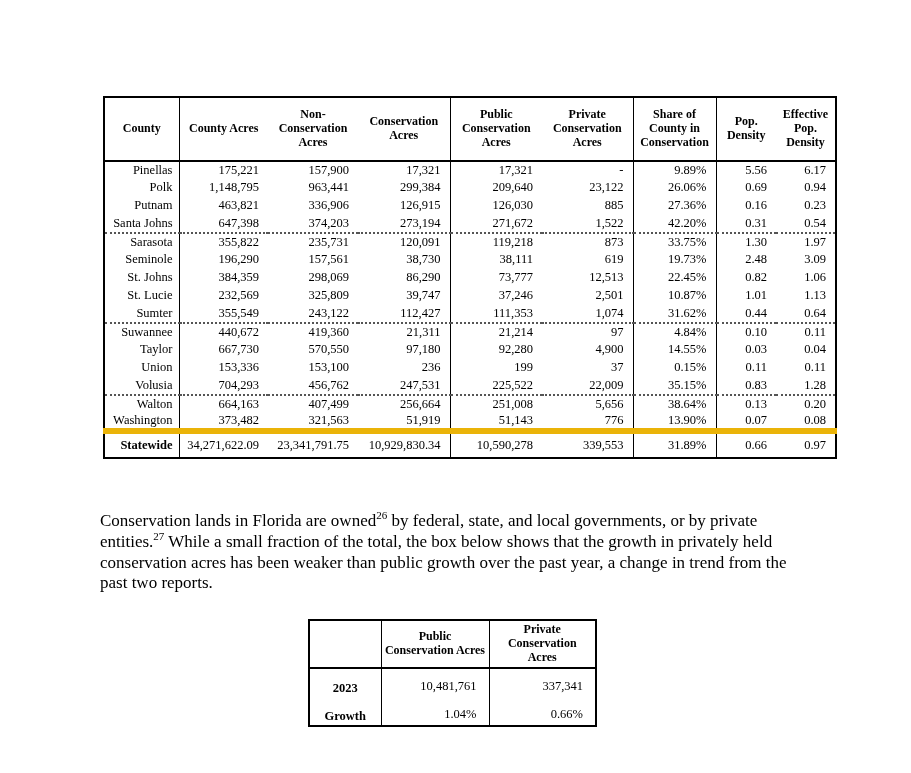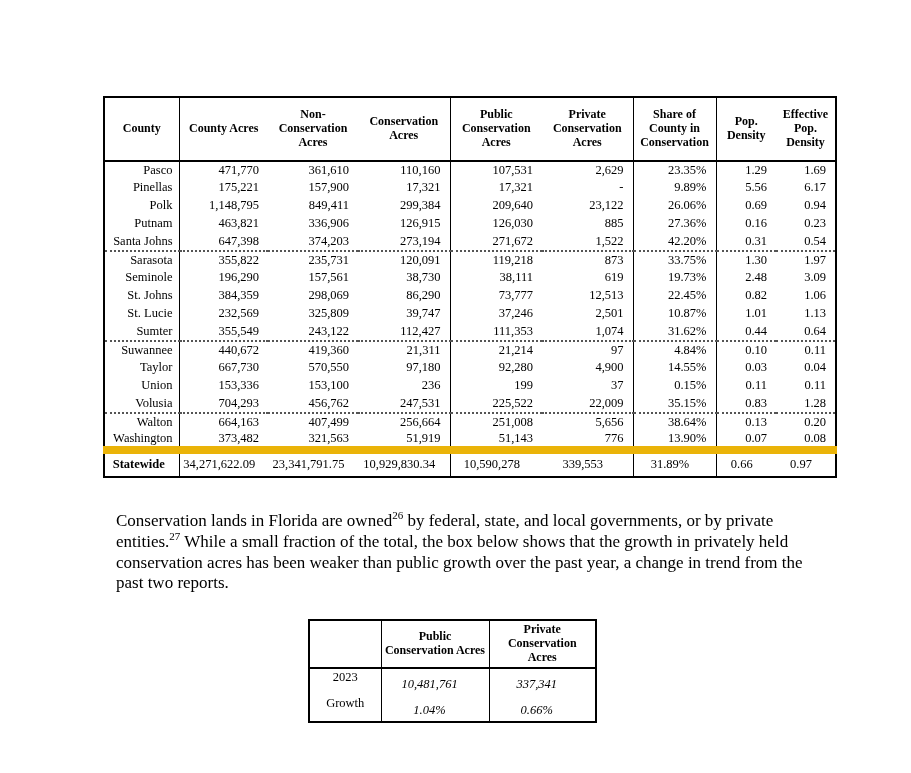--- a/index.html
+++ b/index.html
@@ -37,27 +37,27 @@
     border-bottom: 2px solid #000;
   }
   .main-table td {
     font-size: 12.5px; height: 18px;
     text-align: right; padding: 0 9px 0 0;
     vertical-align: middle; white-space: nowrap;
   }
   .main-table td.county { padding-right: 6px; }
   .main-table .b-r { border-right: 1.5px solid #000; }
   .main-table tr.sep td { border-top: 2px dotted #555; }
-  .main-table tr.total td { border-top: 8px solid #eab308; height: 27px; text-align: center; }
+  .main-table tr.total td { border-top: 6px solid #eab308; height: 27px; }
   .main-table tr.total td.county { font-weight: bold; }
 
   
   .para {
     position: absolute; left: 100px; top: 494px; width: 717px;
-    font-size: 17px; line-height: 20.8px; text-align: left; margin-left: 16px;
+    font-size: 17px; line-height: 20.8px; text-align: left;
   }
   .para sup { font-size: 11px; line-height: 0; }
 
   
   table.growth-table {
     position: absolute; left: 308px; top: 619px;
     border-collapse: collapse; table-layout: fixed;
     border: 2px solid #000;
     width: 287px;
   }
@@ -66,26 +66,26 @@
   .growth-table col.g2 { width: 107px; }
   .growth-table th {
     font-weight: bold; font-size: 12px; line-height: 1.16;
     text-align: center; vertical-align: middle;
     height: 44px; padding: 2px 3px;
     border-bottom: 2px solid #000;
   }
   .growth-table .b-r { border-right: 1.5px solid #000; }
   .growth-table td { font-size: 12.5px; height: 27px; white-space: nowrap; }
   .growth-table td.lbl {
-    font-weight: normal; text-align: center;
-    vertical-align: top; padding-top: 1px; margin-top: 12px;
+    font-weight: bold; text-align: center;
+    vertical-align: top; padding-top: 12px; margin-top: 12px;
   }
   .growth-table td.val {
-    text-align: center; padding-right: 12px;
-    vertical-align: bottom; padding-bottom: 3px; font-style: italic;
+    text-align: right; padding-right: 12px;
+    vertical-align: bottom; padding-bottom: 3px;
   }
 </style>
 </head>
 <body>
 
 <div>
 
   <table class="main-table">
     <colgroup>
       <col class="c0">
@@ -106,45 +106,34 @@
         <th class="b-r">Conservation Acres</th>
         <th>Public Conservation Acres</th>
         <th class="b-r">Private Conservation Acres</th>
         <th class="b-r">Share of County in Conservation</th>
         <th>Pop. Density</th>
         <th>Effective Pop. Density</th>
       </tr>
     </thead>
     <tbody id="main-tbody">
         <tr>
-          <td class="b-r county">Pasco</td>
-          <td>471,770</td>
-          <td>361,610</td>
-          <td class="b-r">110,160</td>
-          <td>107,531</td>
-          <td class="b-r">2,629</td>
-          <td class="b-r">23.35%</td>
-          <td>1.29</td>
-          <td>1.69</td>
-        </tr>
-        <tr>
           <td class="b-r county">Pinellas</td>
           <td>175,221</td>
           <td>157,900</td>
           <td class="b-r">17,321</td>
           <td>17,321</td>
           <td class="b-r">-</td>
           <td class="b-r">9.89%</td>
           <td>5.56</td>
           <td>6.17</td>
         </tr>
         <tr>
           <td class="b-r county">Polk</td>
           <td>1,148,795</td>
-          <td>849,411</td>
+          <td>963,441</td>
           <td class="b-r">299,384</td>
           <td>209,640</td>
           <td class="b-r">23,122</td>
           <td class="b-r">26.06%</td>
           <td>0.69</td>
           <td>0.94</td>
         </tr>
         <tr>
           <td class="b-r county">Putnam</td>
           <td>463,821</td>

